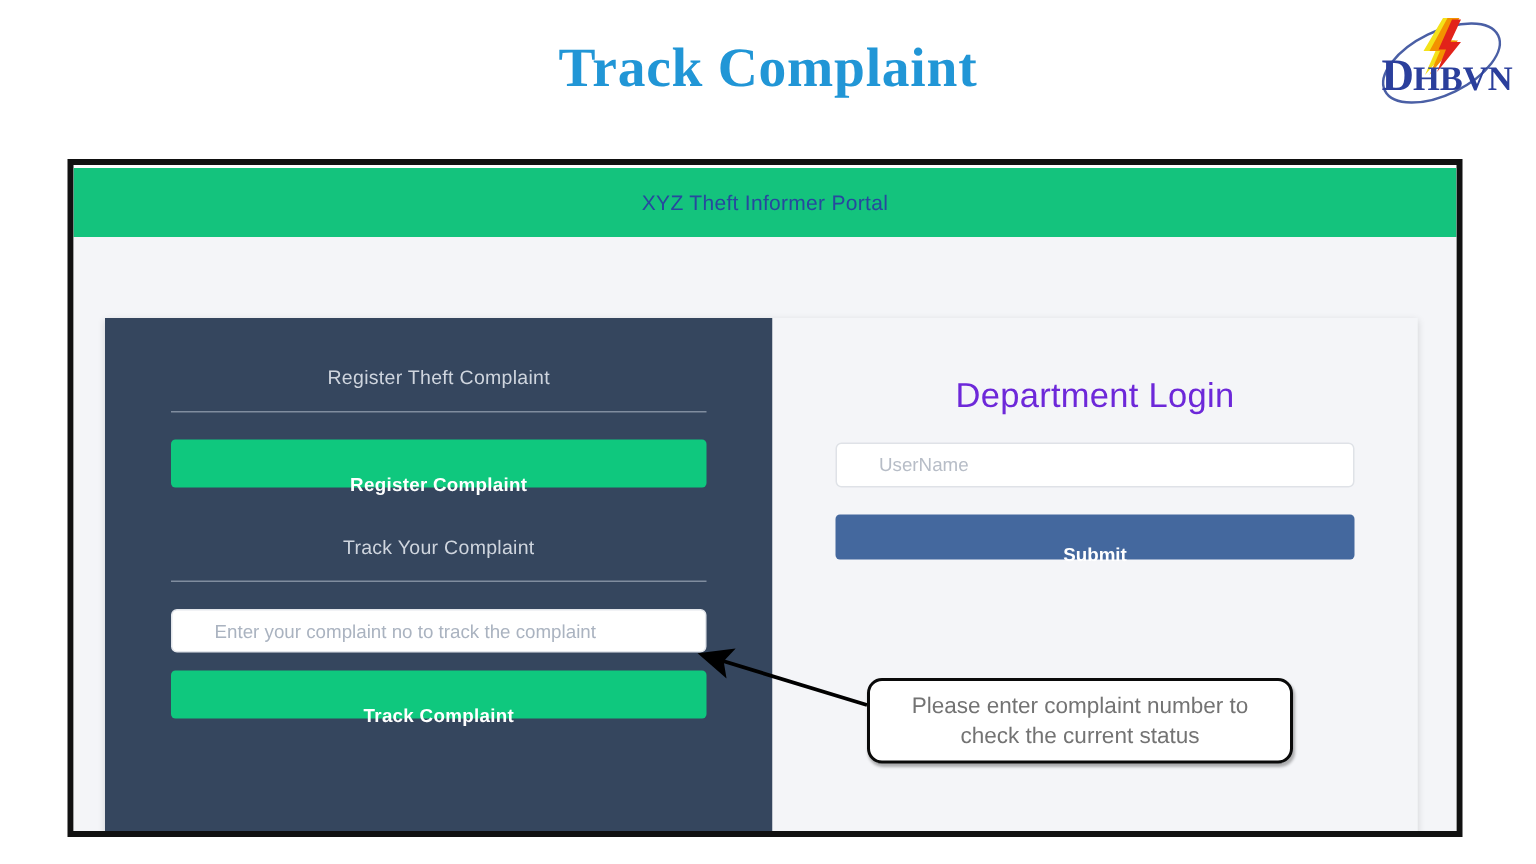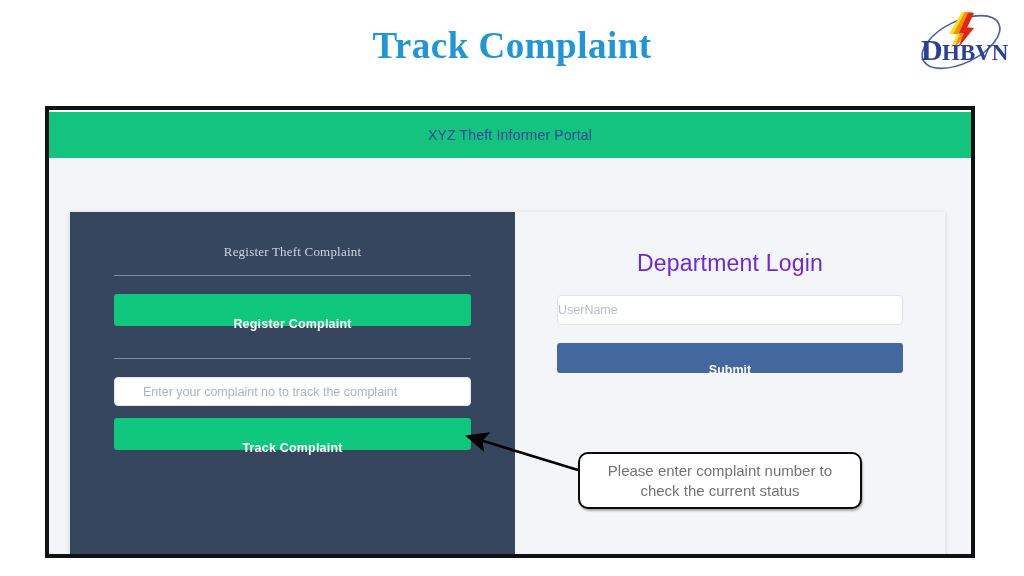--- a/index.html
+++ b/index.html
@@ -97,21 +97,20 @@
   }
 
   
   .panel-heading {
     color: #cfd5de;
     font-size: 13px;
     text-align: center;
     letter-spacing: 0.2px;
     margin: 0;
     padding: 0;
-    font-family: Liberation Serif, serif;
   }
   .divider {
     height: 1px;
     background: #9aa6b6;
     margin: 15px 0 18px 0;
     opacity: 0.75;
   }
   .green-btn {
     display: block;
     width: 100%;
@@ -158,21 +157,21 @@
     letter-spacing: 0.2px;
   }
   .login-input {
     display: block;
     width: 100%;
     height: 30px;
     box-sizing: border-box;
     border: 1px solid #dfe2e7;
     border-radius: 4px;
     background: #ffffff;
-    padding: 0 0;
+    padding: 0 28px;
     font-size: 12.5px;
     color: #44546b;
     font-family: "Liberation Sans", sans-serif;
     margin-bottom: 18px;
     outline: none;
   }
   .login-input::placeholder { color: #b7bdc7; }
   #submit-btn {
     display: block;
     width: 100%;
@@ -250,20 +249,21 @@
 
   <div id="portal-body">
 
     <div id="card">
 
       <div id="left-panel">
         <div class="panel-heading">Register Theft Complaint</div>
         <div class="divider"></div>
         <button id="register-btn" class="green-btn">Register Complaint</button>
 
+        <div id="track-heading" class="panel-heading">Track Your Complaint</div>
         <div class="divider"></div>
         <input id="track-input" type="text" placeholder="Enter your complaint no to track the complaint" style="">
         <button class="green-btn">Track Complaint</button>
       </div>
 
       <div id="right-panel">
         <div id="login-heading">Department Login</div>
         <input class="login-input" type="text" placeholder="UserName" style="">
         <button id="submit-btn">Submit</button>
       </div>

